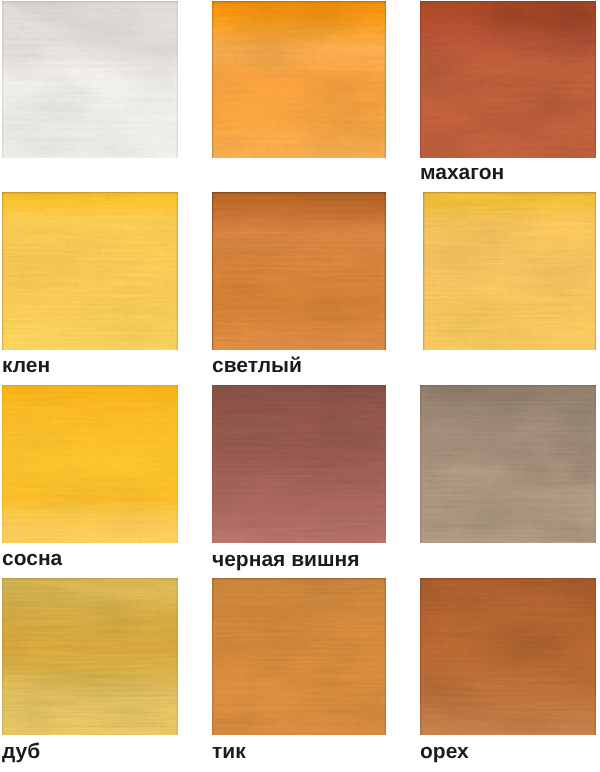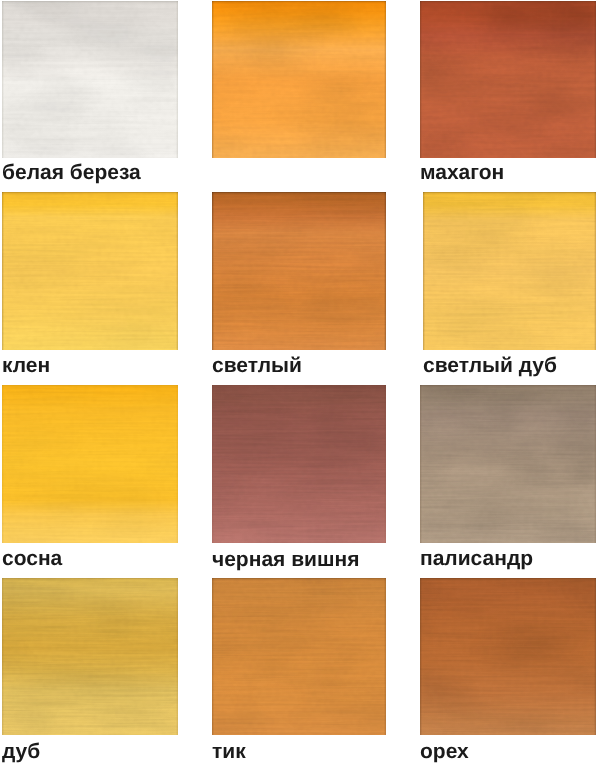--- a/index.html
+++ b/index.html
@@ -60,21 +60,20 @@
           <rect x="0" y="0" width="176" height="157" fill="#9c958b" filter="url(#m0)" opacity="0.09"></rect>
           <rect x="0" y="0" width="176" height="1" fill="#6f6d62" opacity="0.18400000000000002"></rect>
           <rect x="0" y="1" width="176" height="1" fill="#6f6d62" opacity="0.068"></rect>
           <rect x="0" y="2" width="176" height="1" fill="#6f6d62" opacity="0.024"></rect>
           <rect x="0" y="0" width="1" height="157" fill="#6f6d62" opacity="0.16000000000000003"></rect>
           <rect x="1" y="0" width="1" height="157" fill="#6f6d62" opacity="0.05600000000000001"></rect>
           <rect x="175" y="0" width="1" height="157" fill="#6f6d62" opacity="0.136"></rect>
           <rect x="174" y="0" width="1" height="157" fill="#6f6d62" opacity="0.044000000000000004"></rect>
         </svg>
       </div>
-    <div class="label" style="top: 161px;">белая береза</div>
   </div>
   <div class="cell" style="left: 212px; top: 1px; width: 174px; height: 186px;">
     <div class="swatch" style="width: 174px; height: 157px;">
         <svg width="174" height="157" viewBox="0 0 174 157">
           <defs>
             <linearGradient id="g1" x1="0" y1="0" x2="0" y2="1">
               <stop offset="0" stop-color="#fd9209"></stop>
               <stop offset="0.08" stop-color="#ff9c15"></stop>
               <stop offset="0.15" stop-color="#ffa526"></stop>
               <stop offset="0.31" stop-color="#ffb352"></stop>
@@ -293,21 +292,20 @@
           <rect x="0" y="0" width="173" height="158" fill="#c1932b" filter="url(#m5)" opacity="0.11"></rect>
           <rect x="0" y="0" width="173" height="1" fill="#3d2715" opacity="0.25300000000000006"></rect>
           <rect x="0" y="1" width="173" height="1" fill="#3d2715" opacity="0.09350000000000001"></rect>
           <rect x="0" y="2" width="173" height="1" fill="#3d2715" opacity="0.033"></rect>
           <rect x="0" y="0" width="1" height="158" fill="#3d2715" opacity="0.22000000000000003"></rect>
           <rect x="1" y="0" width="1" height="158" fill="#3d2715" opacity="0.07700000000000001"></rect>
           <rect x="172" y="0" width="1" height="158" fill="#3d2715" opacity="0.18700000000000003"></rect>
           <rect x="171" y="0" width="1" height="158" fill="#3d2715" opacity="0.060500000000000005"></rect>
         </svg>
       </div>
-    <div class="label" style="top: 163px;">светлый дуб</div>
   </div>
   <div class="cell" style="left: 2px; top: 385px; width: 176px; height: 188px;">
     <div class="swatch" style="width: 176px; height: 158px;">
         <svg width="176" height="158" viewBox="0 0 176 158">
           <defs>
             <linearGradient id="g6" x1="0" y1="0" x2="0" y2="1">
               <stop offset="0" stop-color="#ffb919"></stop>
               <stop offset="0.06" stop-color="#ffbb1e"></stop>
               <stop offset="0.17" stop-color="#ffc12a"></stop>
               <stop offset="0.5" stop-color="#ffc72f"></stop>
@@ -433,21 +431,20 @@
           <rect x="0" y="0" width="176" height="158" fill="#6b5c4b" filter="url(#m8)" opacity="0.26"></rect>
           <rect x="0" y="0" width="176" height="1" fill="#3d2715" opacity="0.1748"></rect>
           <rect x="0" y="1" width="176" height="1" fill="#3d2715" opacity="0.0646"></rect>
           <rect x="0" y="2" width="176" height="1" fill="#3d2715" opacity="0.0228"></rect>
           <rect x="0" y="0" width="1" height="158" fill="#3d2715" opacity="0.15200000000000002"></rect>
           <rect x="1" y="0" width="1" height="158" fill="#3d2715" opacity="0.053200000000000004"></rect>
           <rect x="175" y="0" width="1" height="158" fill="#3d2715" opacity="0.1292"></rect>
           <rect x="174" y="0" width="1" height="158" fill="#3d2715" opacity="0.041800000000000004"></rect>
         </svg>
       </div>
-    <div class="label" style="top: 163px;">палисандр</div>
   </div>
   <div class="cell" style="left: 2px; top: 578px; width: 176px; height: 188px;">
     <div class="swatch" style="width: 176px; height: 157px;">
         <svg width="176" height="157" viewBox="0 0 176 157">
           <defs>
             <linearGradient id="g9" x1="0" y1="0" x2="0" y2="1">
               <stop offset="0" stop-color="#e1bd54"></stop>
               <stop offset="0.08" stop-color="#e4c05a"></stop>
               <stop offset="0.26" stop-color="#deb246"></stop>
               <stop offset="0.44" stop-color="#dcad3f"></stop>

